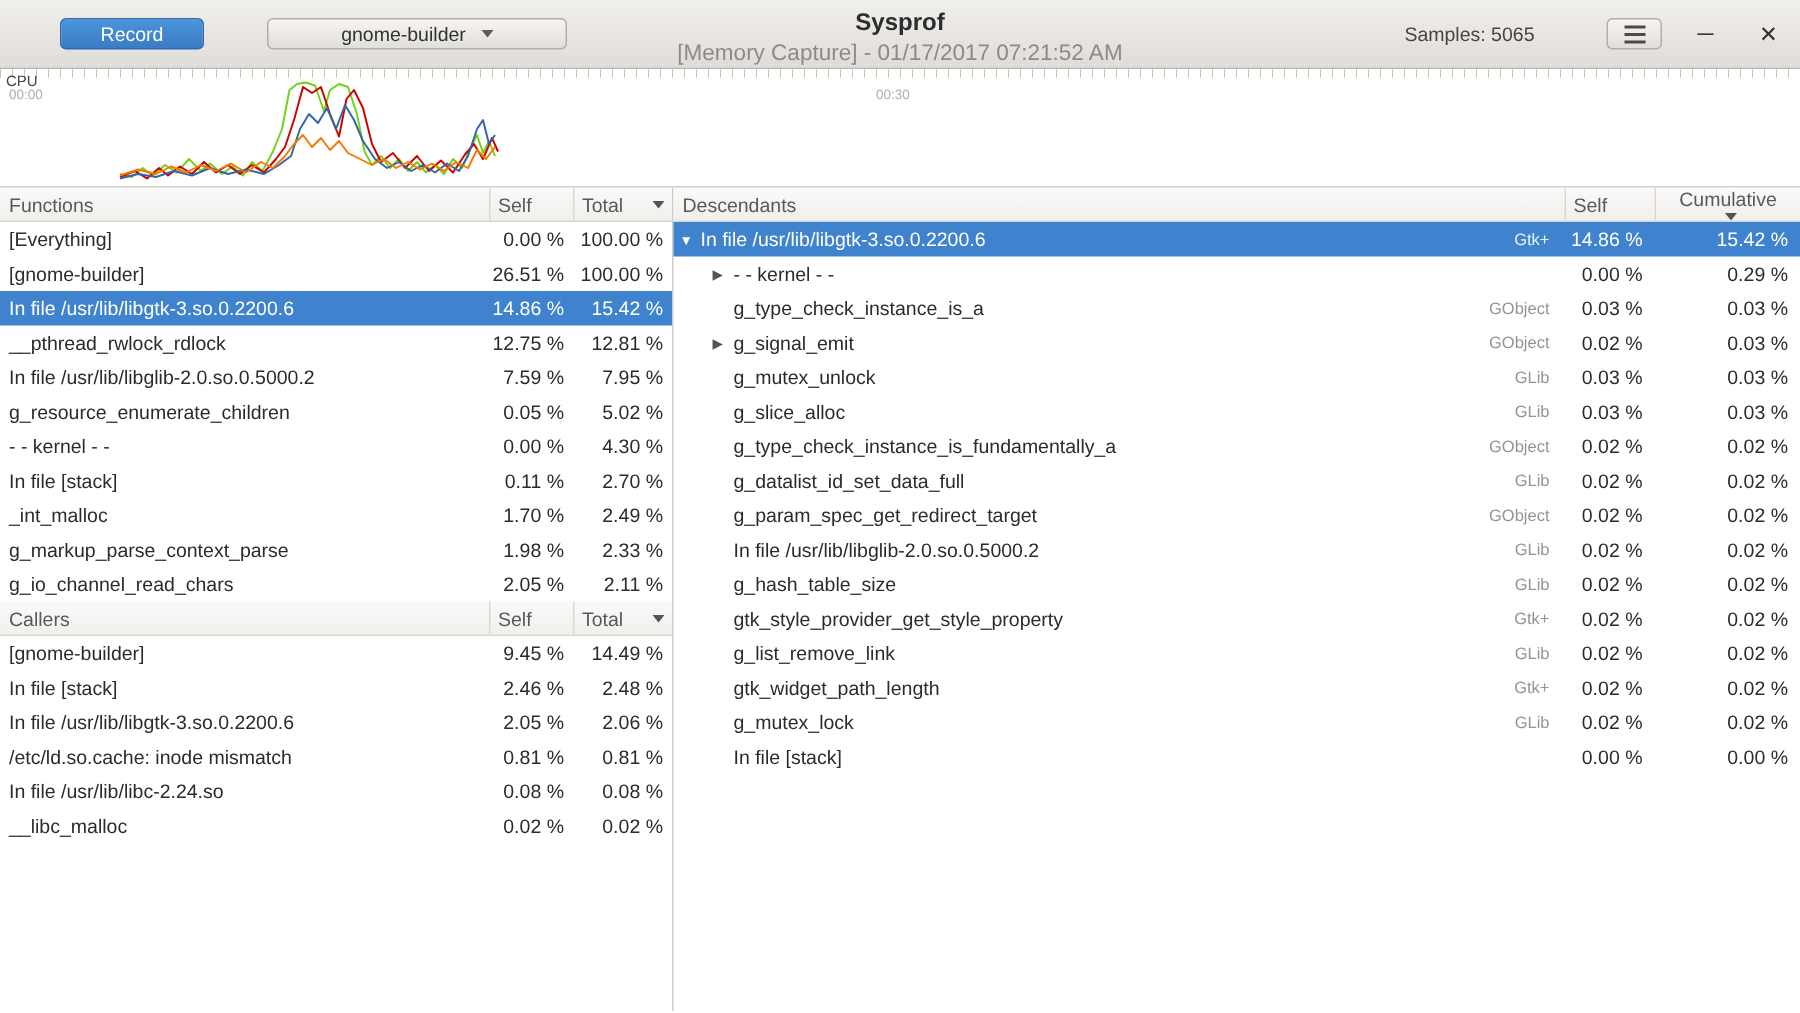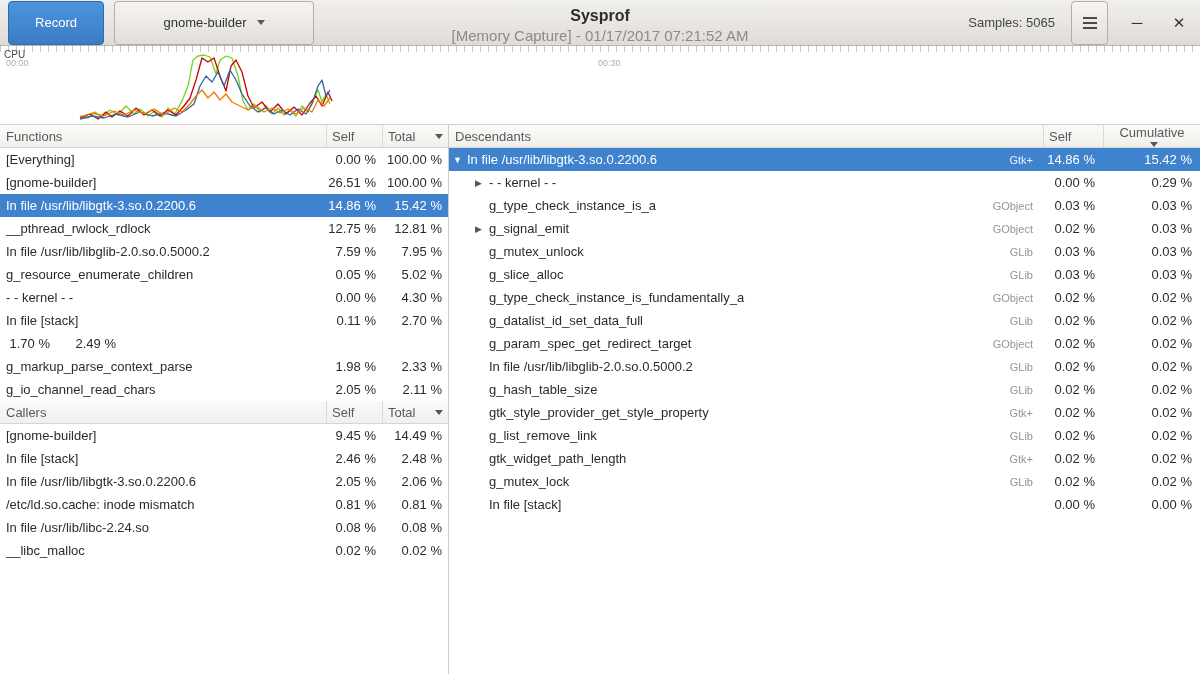--- a/index.html
+++ b/index.html
@@ -3,23 +3,23 @@
 <meta charset="utf-8">
 <style>
   * { margin:0; padding:0; box-sizing:border-box; }
   html,body { width:1200px; height:675px; overflow:hidden; background:#fff;
               font-family:"Liberation Sans", sans-serif; }
 
   
   .headerbar { height:46px; display:flex; align-items:center; padding:0 8px;
                background:linear-gradient(#f1efed,#dfdcd8);
                border-bottom:1px solid #bcb7b0; position:relative; }
-  .btn { height:44px; border-radius:4px; border:1px solid #b3ada5;
+  .btn { height:21px; border-radius:4px; border:1px solid #b3ada5;
          background:linear-gradient(#f6f4f2,#e2deda); font-size:13px; color:#2e3436;
-         display:flex; align-items:center; justify-content:center; cursor:default; }
+         display:flex; align-items:center; justify-content:center; cursor:default;margin-left:32px; }
   .record { width:96px; background:linear-gradient(#4b94dc,#3b7cc4);
             border-color:#2e6bac; color:#fff; margin-right:10px; }
   .target { width:200px; padding:0 12px; justify-content:center; gap:10px; }
   .caret { width:0; height:0; border-left:4px solid transparent; border-right:4px solid transparent;
            border-top:5px solid #5a5a5a; }
   .titlebox { position:absolute; left:50%; transform:translateX(-50%); top:7px; text-align:center; }
   .title { font-size:16px; font-weight:bold; color:#2d2d2d; }
   .subtitle { font-size:15px; color:#8b8b8b; margin-top:2px; }
   .hdr-right { margin-left:auto; display:flex; align-items:center; gap:16px; }
   .samples { font-size:13px; color:#454545; }
@@ -28,21 +28,21 @@
             box-shadow:0 -5px 0 #4a4a4a, 0 5px 0 #4a4a4a; }
   .winctl { width:26px; text-align:center; font-size:15px; color:#333; cursor:default; }
 
   
   .graph { height:79px; position:relative; background:#fff;
            border-bottom:1px solid #d2cec8; }
   .ruler { position:absolute; top:0; left:0; right:0; height:6px;
            background:repeating-linear-gradient(to right,#c9c5bf 0,#c9c5bf 1px,transparent 1px,transparent 8px); }
   .cpu-label { position:absolute; top:3px; left:4px; font-size:10px; color:#444; }
   .tlab { position:absolute; top:12px; font-size:9px; color:#b2aea8; }
-  .t0 { left:6px; } .t30 { left:598px; }
+  .t0 { left:6px; } .t30 { left:584px; }
   svg.cpu { position:absolute; top:0; left:0; width:100%; height:100%; }
 
   
   .main { display:flex; height:549px; }
   .left  { width:449px; border-right:1px solid #cfcbc5; display:flex; flex-direction:column; }
   .right { flex:1; display:flex; flex-direction:column; }
 
   .thead { display:flex; height:23px; flex:none; align-items:center;
            background:linear-gradient(#fbfaf9,#f1efec); border-bottom:1px solid #d8d4cf;
            font-size:13px; color:#595959; }
@@ -155,20 +155,21 @@
         <span class="tname">- - kernel - -</span>
         <span class="tnum">0.00 %</span>
         <span class="tnum ttot">4.30 %</span>
       </div>
     <div class="trow">
         <span class="tname">In file [stack]</span>
         <span class="tnum">0.11 %</span>
         <span class="tnum ttot">2.70 %</span>
       </div>
     <div class="trow">
+        <span class="tname">_int_malloc</span>
         <span class="tnum">1.70 %</span>
         <span class="tnum ttot">2.49 %</span>
       </div>
     <div class="trow">
         <span class="tname">g_markup_parse_context_parse</span>
         <span class="tnum">1.98 %</span>
         <span class="tnum ttot">2.33 %</span>
       </div>
     <div class="trow">
         <span class="tname">g_io_channel_read_chars</span>

